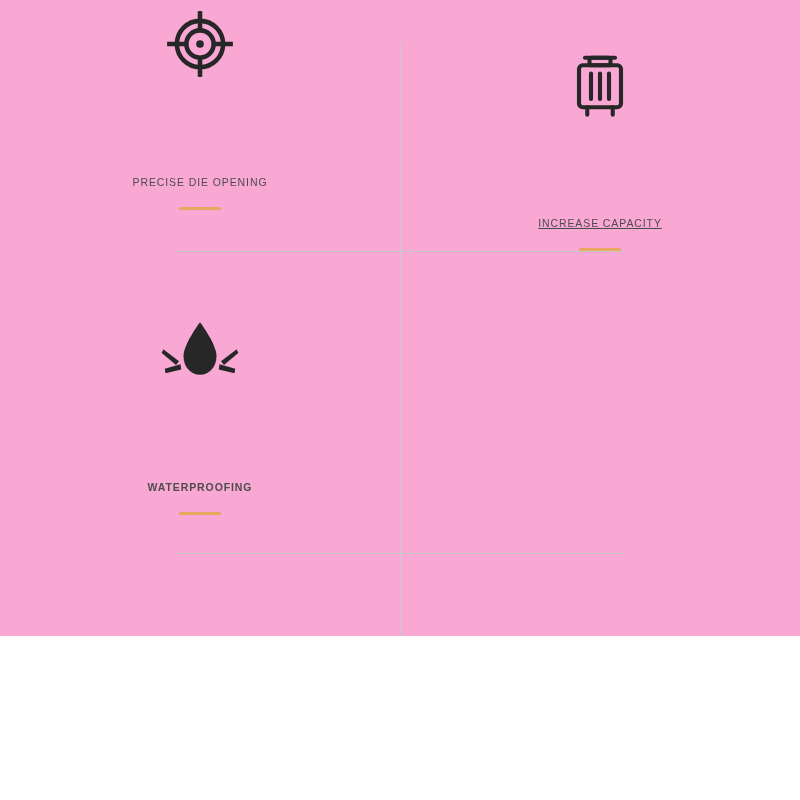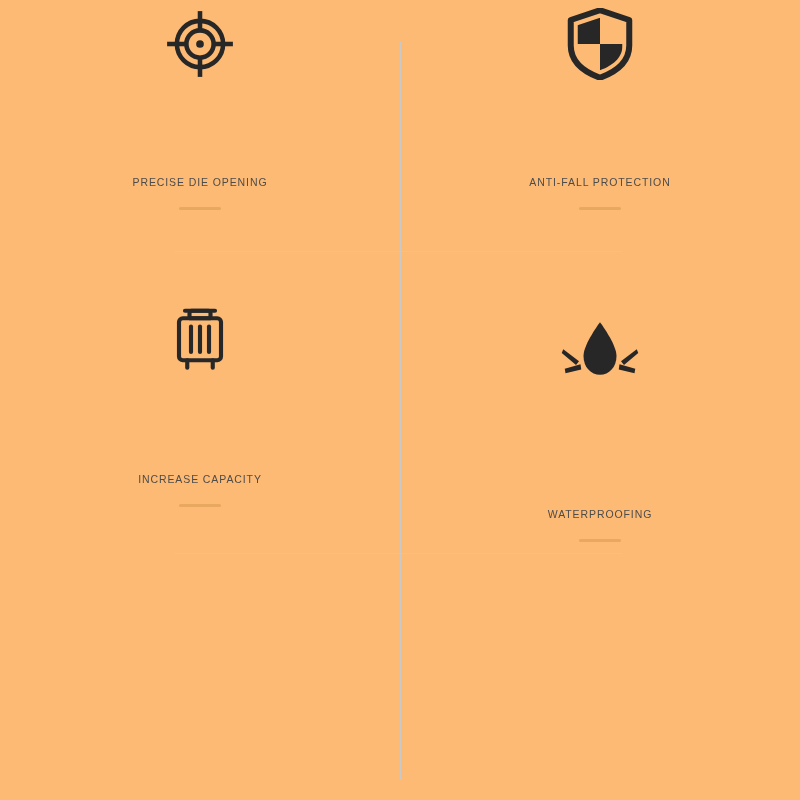--- a/index.html
+++ b/index.html
@@ -10,22 +10,22 @@
   body {
     width: 800px;
     height: 800px;
     font-family: "Liberation Sans", sans-serif;
     -webkit-font-smoothing: antialiased;
   }
 
   .feature-board {
     position: relative;
     width: 800px;
-    height: 800px;
-    background: #fdba74;
+    height: 636px;
+    background: #f9a8d4;
     overflow: hidden;
   }
 
   
   .divider-vertical {
     position: absolute;
     left: 400px;
     top: 42px;
     width: 1px;
     height: 738px;
@@ -86,25 +86,25 @@
     border-radius: 1.5px;
     background: #e8a860;
   }
 
   
   .r1 .cell-icon { margin-top: 2px; }
   .r1 .cell-label { margin-top: 90px; }
   .r1 .cell-rule  { margin-top: 19px; }
 
   .r2 .cell-icon { margin-top: 44px; }
-  .r2 .cell-label { margin-top: 94px; }
+  .r2 .cell-label { margin-top: 94px; text-decoration: underline; }
   .r2 .cell-rule  { margin-top: 19px; }
 
   .r3 .cell-icon { margin-top: 57px; }
-  .r3 .cell-label { margin-top: 116px; }
+  .r3 .cell-label { margin-top: 89px; font-weight: bold; }
   .r3 .cell-rule  { margin-top: 19px; }
 </style>
 </head>
 <body>
 
 <div class="feature-board">
 
   <div class="divider-vertical"></div>
   <div class="divider-horizontal divider-h-1"></div>
   <div class="divider-horizontal divider-h-2"></div>
@@ -124,36 +124,20 @@
             <line x1="50" y1="67" x2="50" y2="97"></line>
             <line x1="3" y1="50" x2="33" y2="50"></line>
             <line x1="67" y1="50" x2="97" y2="50"></line>
           </g>
         </svg>
       </div>
       <div class="cell-label">PRECISE DIE OPENING</div>
       <div class="cell-rule"></div>
     </div>
 
-    <div class="cell r1">
-      <div class="cell-icon">
-        <svg width="66" height="72" viewBox="0 0 88 96" aria-hidden="true">
-          <path d="M44 3 L83 16 L83 50 C83 72 66 85 44 93 C22 85 5 72 5 50 L5 16 Z" fill="none" stroke="currentColor" stroke-width="8" stroke-linejoin="round"></path>
-          <clipPath id="shieldClip">
-            <path d="M44 13 L74 23 L74 50 C74 67 60 77 44 83 C28 77 14 67 14 50 L14 23 Z"></path>
-          </clipPath>
-          <g clip-path="url(#shieldClip)">
-            <rect x="10" y="10" width="34" height="38" fill="currentColor"></rect>
-            <rect x="44" y="48" width="34" height="40" fill="currentColor"></rect>
-          </g>
-        </svg>
-      </div>
-      <div class="cell-label">ANTI-FALL PROTECTION</div>
-      <div class="cell-rule"></div>
-    </div>
 
     <div class="cell r2">
       <div class="cell-icon">
         <svg width="56" height="72" viewBox="0 0 74 96" aria-hidden="true">
           <g fill="none" stroke="currentColor" stroke-width="5.5" stroke-linejoin="round" stroke-linecap="round">
 
             <path d="M26 13 h22 a3 3 0 0 1 3 3 v7 h-28 v-7 a3 3 0 0 1 3 -3 z"></path>
             <line x1="17" y1="13" x2="57" y2="13"></line>
 
             <rect x="9" y="23" width="56" height="56" rx="5"></rect>

